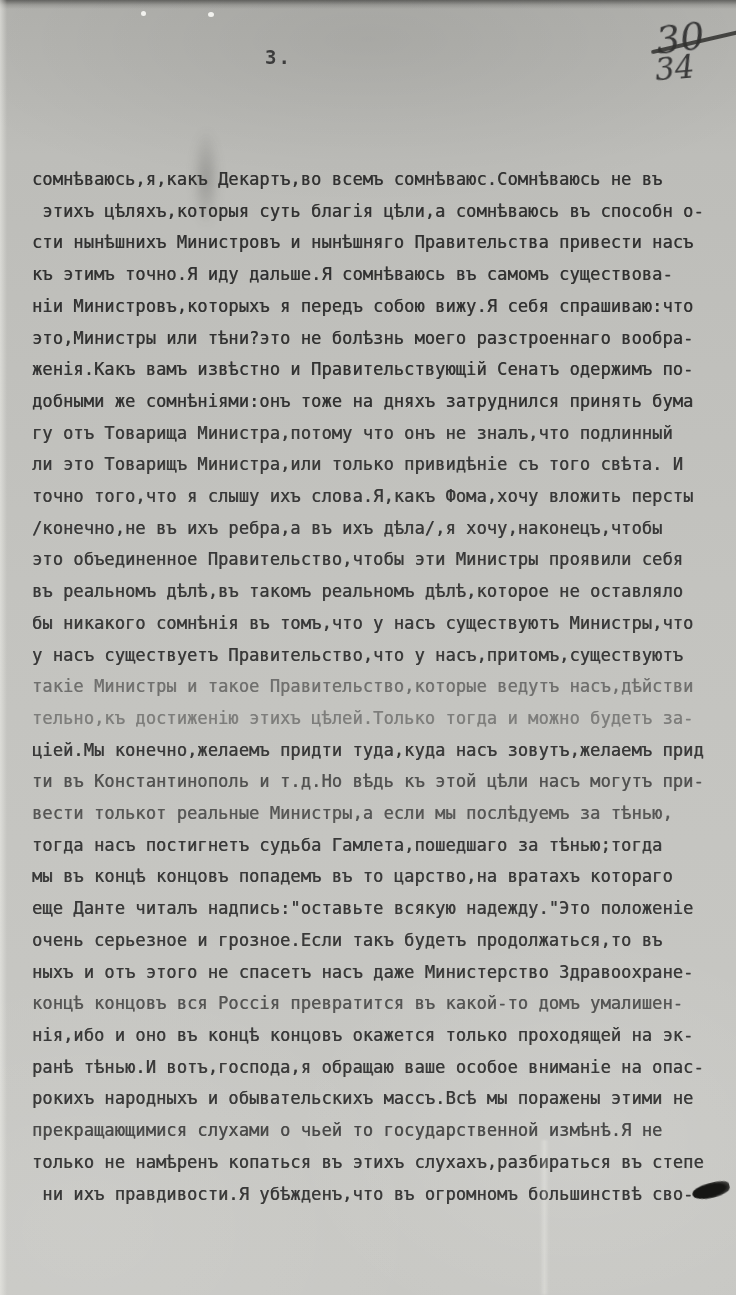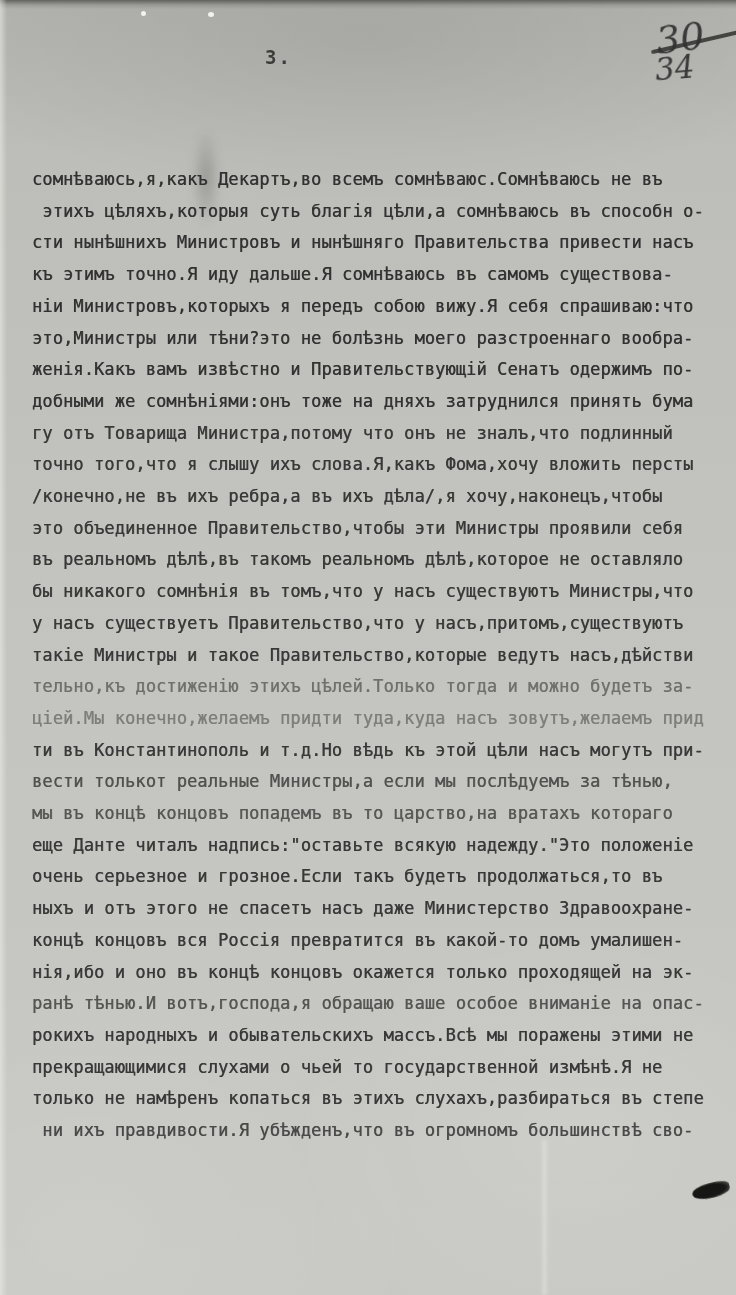--- a/index.html
+++ b/index.html
@@ -104,31 +104,33 @@
   <div class="text-block">
     <div class="line">сомнѣваюсь,я,какъ Декартъ,во всемъ сомнѣваюс.Сомнѣваюсь не въ</div>
     <div class="line"> этихъ цѣляхъ,которыя суть благія цѣли,а сомнѣваюсь въ способн о-</div>
     <div class="line">сти нынѣшнихъ Министровъ и нынѣшняго Правительства привести насъ</div>
     <div class="line">къ этимъ точно.Я иду дальше.Я сомнѣваюсь въ самомъ существова-</div>
     <div class="line">ніи Министровъ,которыхъ я передъ собою вижу.Я себя спрашиваю:что</div>
     <div class="line">это,Министры или тѣни?это не болѣзнь моего разстроеннаго вообра-</div>
     <div class="line">женія.Какъ вамъ извѣстно и Правительствующій Сенатъ одержимъ по-</div>
     <div class="line">добными же сомнѣніями:онъ тоже на дняхъ затруднился принять бума</div>
     <div class="line">гу отъ Товарища Министра,потому что онъ не зналъ,что подлинный</div>
+    <div class="line">ли это Товарищъ Министра,или только привидѣніе съ того свѣта. И</div>
     <div class="line">точно того,что я слышу ихъ слова.Я,какъ Фома,хочу вложить персты</div>
     <div class="line">/конечно,не въ ихъ ребра,а въ ихъ дѣла/,я хочу,наконецъ,чтобы</div>
     <div class="line">это объединенное Правительство,чтобы эти Министры проявили себя</div>
     <div class="line">въ реальномъ дѣлѣ,въ такомъ реальномъ дѣлѣ,которое не оставляло</div>
     <div class="line">бы никакого сомнѣнія въ томъ,что у насъ существуютъ Министры,что</div>
     <div class="line">у насъ существуетъ Правительство,что у насъ,притомъ,существуютъ</div>
     <div class="line">такіе Министры и такое Правительство,которые ведутъ насъ,дѣйстви</div>
     <div class="line">тельно,къ достиженію этихъ цѣлей.Только тогда и можно будетъ за-</div>
     <div class="line">ціей.Мы конечно,желаемъ придти туда,куда насъ зовутъ,желаемъ прид</div>
     <div class="line">ти въ Константинополь и т.д.Но вѣдь къ этой цѣли насъ могутъ при-</div>
     <div class="line">вести толькот реальные Министры,а если мы послѣдуемъ за тѣнью,</div>
+    <div class="line">тогда насъ постигнетъ судьба Гамлета,пошедшаго за тѣнью;тогда</div>
     <div class="line">мы въ концѣ концовъ попадемъ въ то царство,на вратахъ котораго</div>
     <div class="line">еще Данте читалъ надпись:"оставьте всякую надежду."Это положеніе</div>
     <div class="line">очень серьезное и грозное.Если такъ будетъ продолжаться,то въ</div>
     <div class="line">ныхъ и отъ этого не спасетъ насъ даже Министерство Здравоохране-</div>
     <div class="line">концѣ концовъ вся Россія превратится въ какой-то домъ умалишен-</div>
     <div class="line">нія,ибо и оно въ концѣ концовъ окажется только проходящей на эк-</div>
     <div class="line">ранѣ тѣнью.И вотъ,господа,я обращаю ваше особое вниманіе на опас-</div>
     <div class="line">рокихъ народныхъ и обывательскихъ массъ.Всѣ мы поражены этими не</div>
     <div class="line">прекращающимися слухами о чьей то государственной измѣнѣ.Я не</div>
     <div class="line">только не намѣренъ копаться въ этихъ слухахъ,разбираться въ степе</div>

